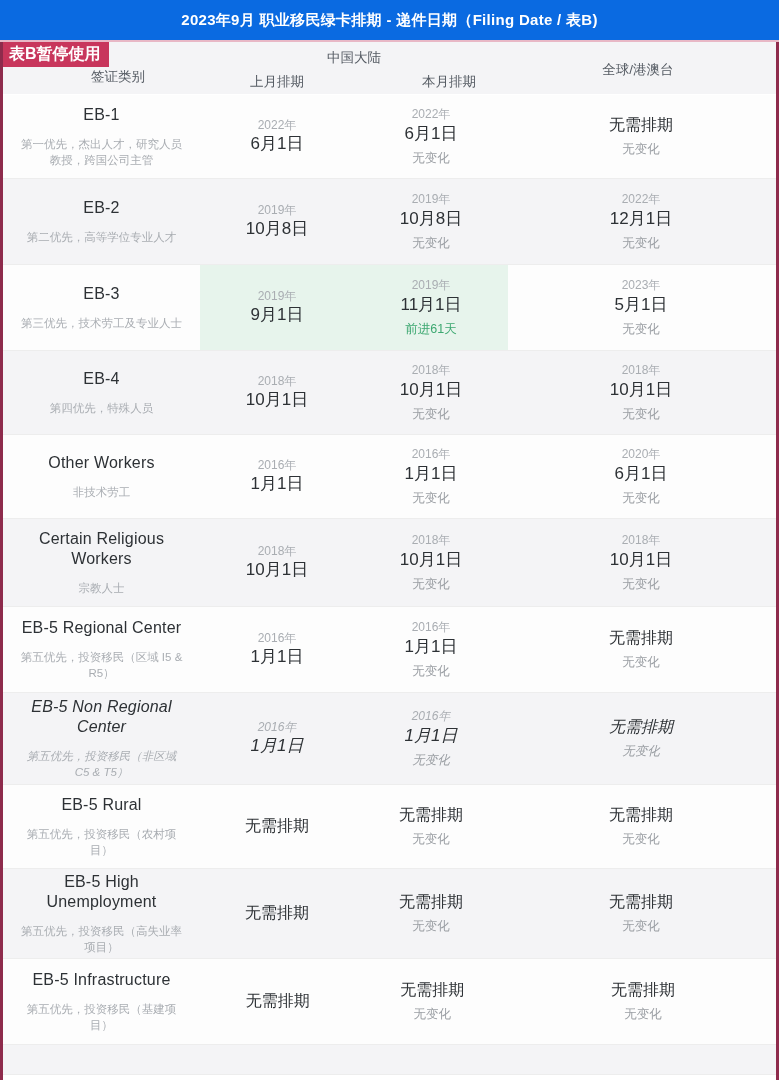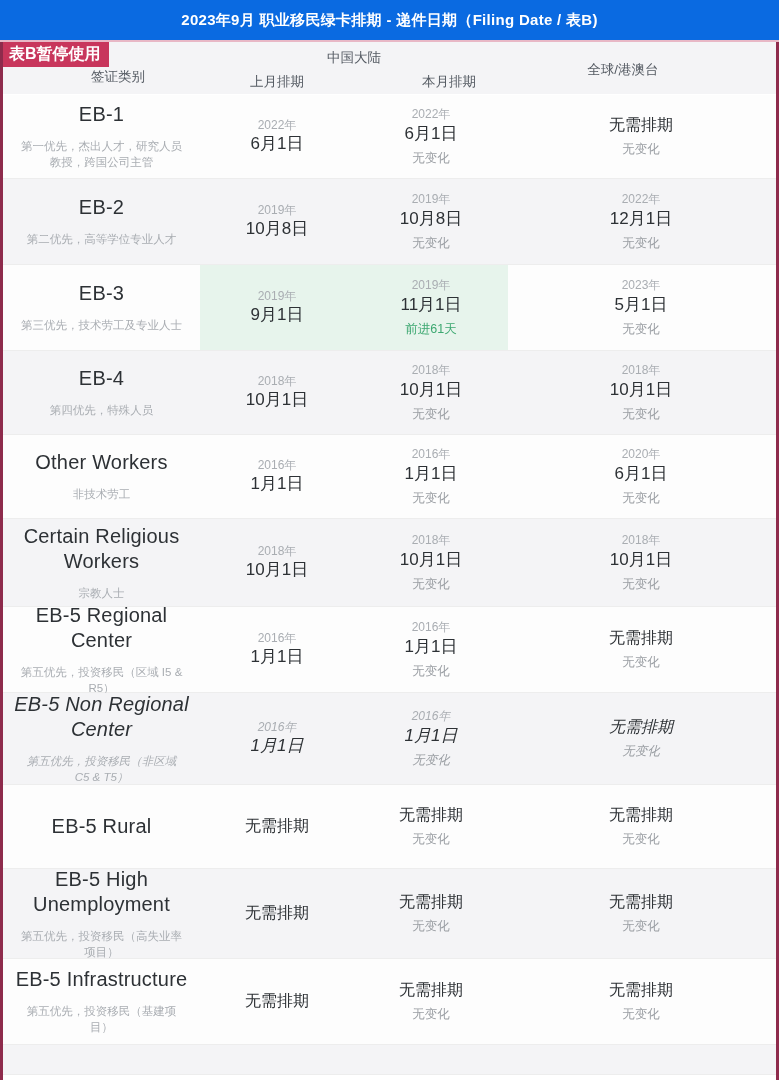--- a/index.html
+++ b/index.html
@@ -69,21 +69,21 @@
     position:absolute;
     text-align:center;
     color:#555b63;
     font-size:13.5px;
     white-space:nowrap;
   }
   .th-cat{ left:30px; width:170px; top:26px; }
   .th-cn{  left:197px; width:308px; top:7px; }
   .th-prev{left:197px; width:154px; top:31px; }
   .th-cur{ left:369px; width:154px; top:31px; }
-  .th-ww{  left:487px; width:266px; top:19px; }
+  .th-ww{  left:502px; width:266px; top:19px; }
 
   
   .tbody{position:relative;}
   .row{
     position:relative;
     display:flex;
     align-items:stretch;
     background:#fdfdfd;
     border-bottom:1px solid #ededed;
     box-sizing:border-box;
@@ -102,21 +102,21 @@
   .c-cat{ width:197px; }
   .c-prev{ width:154px; }
   .c-cur{ width:154px; }
   .c-ww{ width:266px; }
 
   .row.hl .c-prev,
   .row.hl .c-cur{ background:#e7f4ec; }
   .row.hl{ background:#fdfdfd; }
 
   .cat-name{
-    font-size:20px;
+    font-size:16px;
     color:#2d3135;
     text-align:center;
     line-height:1.25;
     letter-spacing:.2px;
   }
   .cat-desc{
     font-size:11.5px;
     color:#a9adb2;
     text-align:center;
     line-height:1.35;
@@ -321,20 +321,21 @@
             <div class="note">无变化</div>
           </div>
           <div class="cell c-ww">
             <div class="md big">无需排期</div>
             <div class="note">无变化</div>
           </div>
         </div>
         <div class="row" style="height: 84px;">
           <div class="cell c-cat">
             <div class="cat-name">EB-5 Rural</div>
+            <div class="cat-desc">第五优先，投资移民（农村项目）</div>
           </div>
           <div class="cell c-prev">
             <div class="md big">无需排期</div>
           </div>
           <div class="cell c-cur">
             <div class="md big">无需排期</div>
             <div class="note">无变化</div>
           </div>
           <div class="cell c-ww">
             <div class="md big">无需排期</div>
@@ -351,21 +352,21 @@
           </div>
           <div class="cell c-cur">
             <div class="md big">无需排期</div>
             <div class="note">无变化</div>
           </div>
           <div class="cell c-ww">
             <div class="md big">无需排期</div>
             <div class="note">无变化</div>
           </div>
         </div>
-        <div class="row" style="height: 86px;">
+        <div class="row" style="height: 86px; justify-content: space-between;">
           <div class="cell c-cat">
             <div class="cat-name">EB-5 Infrastructure</div>
             <div class="cat-desc">第五优先，投资移民（基建项目）</div>
           </div>
           <div class="cell c-prev">
             <div class="md big">无需排期</div>
           </div>
           <div class="cell c-cur">
             <div class="md big">无需排期</div>
             <div class="note">无变化</div>

